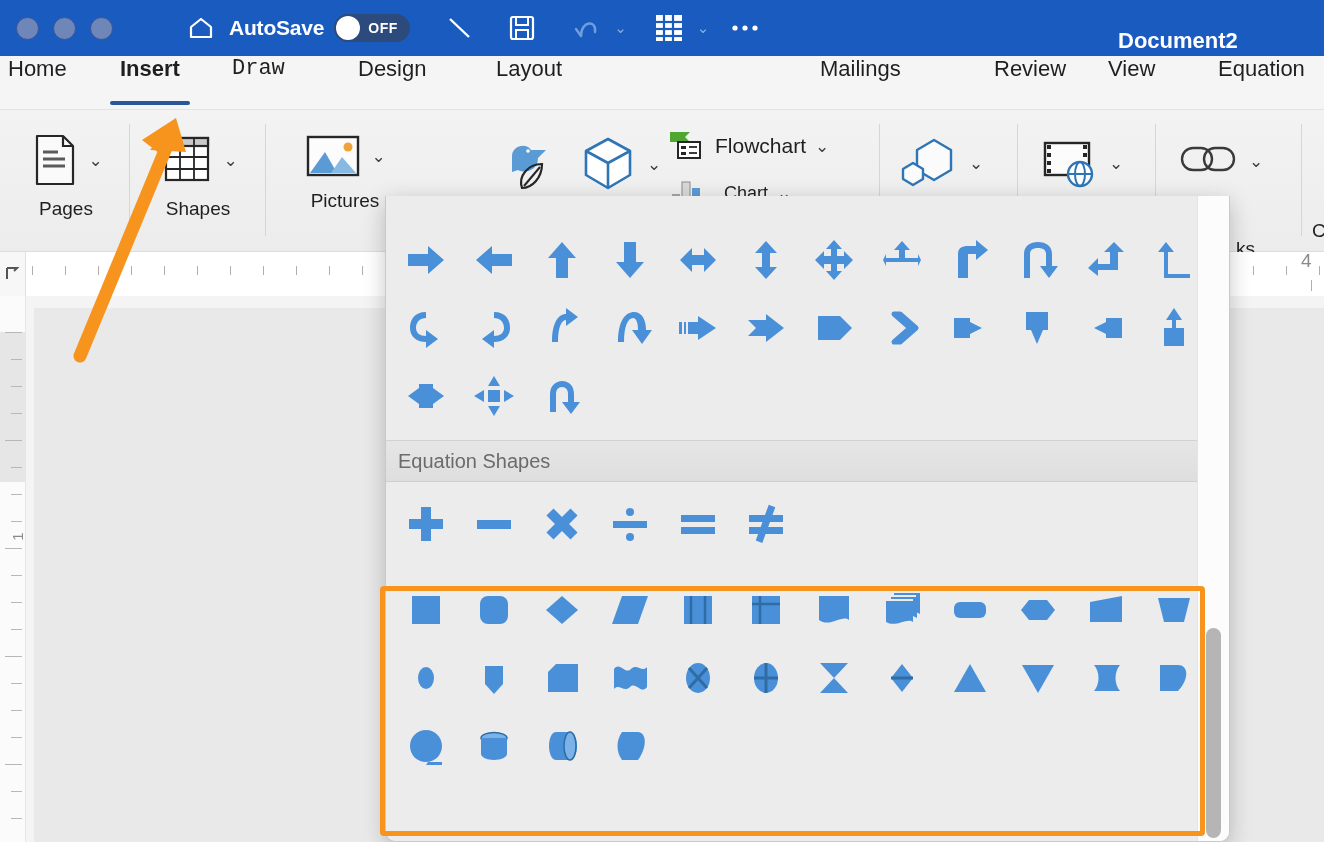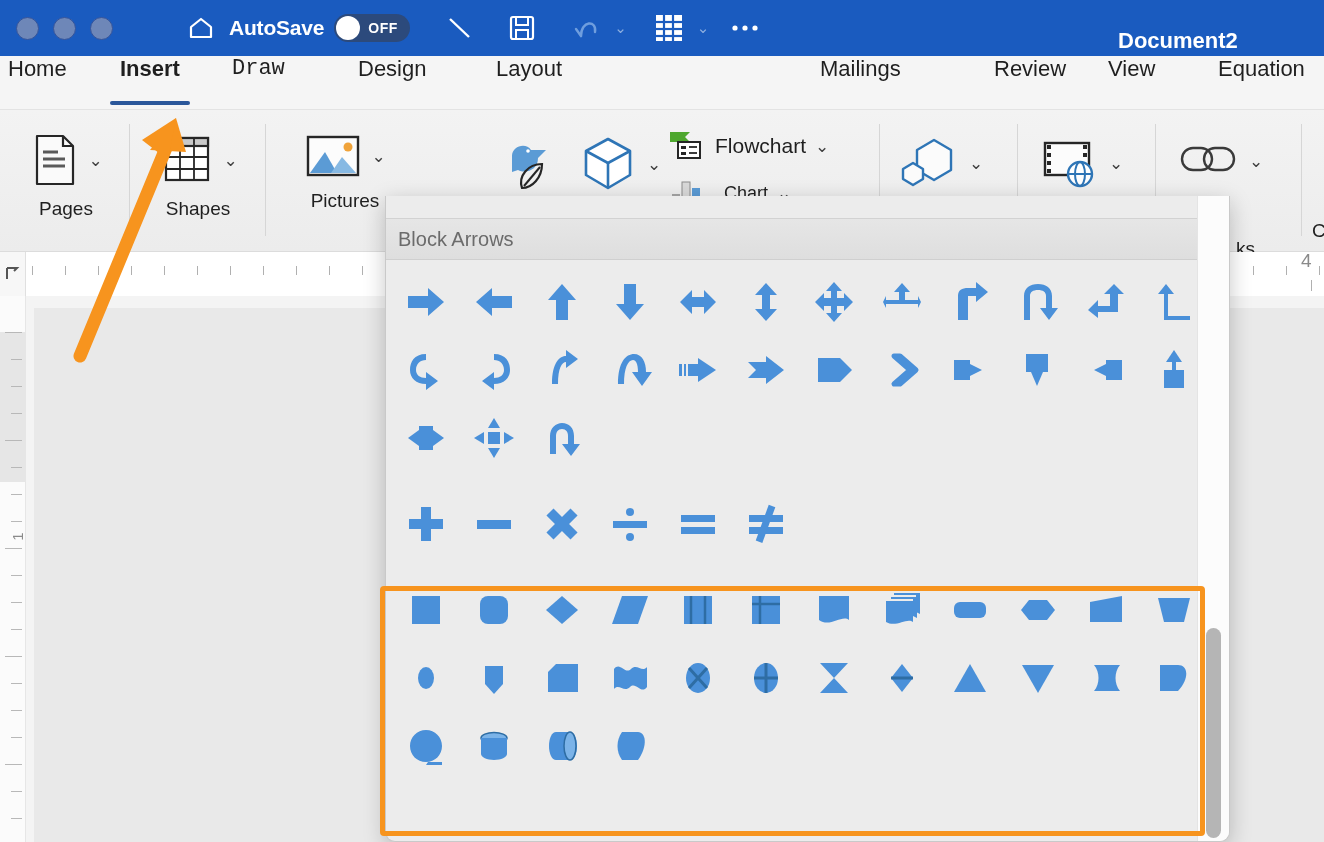--- a/index.html
+++ b/index.html
@@ -510,23 +510,20 @@
       <div class="vtick major" style="top: 468px;"></div>
       <div class="vtick" style="top: 495px;"></div>
       <div class="vtick" style="top: 522px;"></div>
       <div class="vnum" style="top: 232px;">1</div>
     </div>
 </div>
 
 <div class="dropdown">
   <div class="dd-top"></div>
   <div id="dd-sections">
-      <div class="sec-head">
-        <span>Block Arrows</span>
-      </div>
       <div class="sec-body">
         <div class="srow">
           <div class="scell">
             <svg width="44" height="44" viewBox="0 0 44 44">
               <path d="M4 16 H24 V8 L40 22 L24 36 V28 H4 Z" fill="#4a90d9"></path>
             </svg>
           </div>
           <div class="scell">
             <svg width="44" height="44" viewBox="0 0 44 44">
               <path d="M40 16 H20 V8 L4 22 L20 36 V28 H40 Z" fill="#4a90d9"></path>
@@ -683,20 +680,23 @@
                 <path d="M42 22 L32 16 L32 28 Z"></path>
               </g>
             </svg>
           </div>
           <div class="scell">
             <svg width="44" height="44" viewBox="0 0 44 44">
               <path d="M10 38 V20 C10 12 16 7 22 7 C29 7 34 12 34 20 V28 H40 L31 40 L22 28 H28 V20 C28 16 26 13 22 13 C18 13 16 16 16 20 V38 Z" fill="#4a90d9"></path>
             </svg>
           </div>
         </div>
+      </div>
+      <div class="sec-head">
+        <span>Equation Shapes</span>
       </div>
       <div class="sec-body">
         <div class="srow">
           <div class="scell">
             <svg width="44" height="44" viewBox="0 0 44 44">
               <g fill="#4a90d9">
                 <rect x="17" y="5" width="10" height="34"></rect>
                 <rect x="5" y="17" width="34" height="10"></rect>
               </g>
             </svg>

